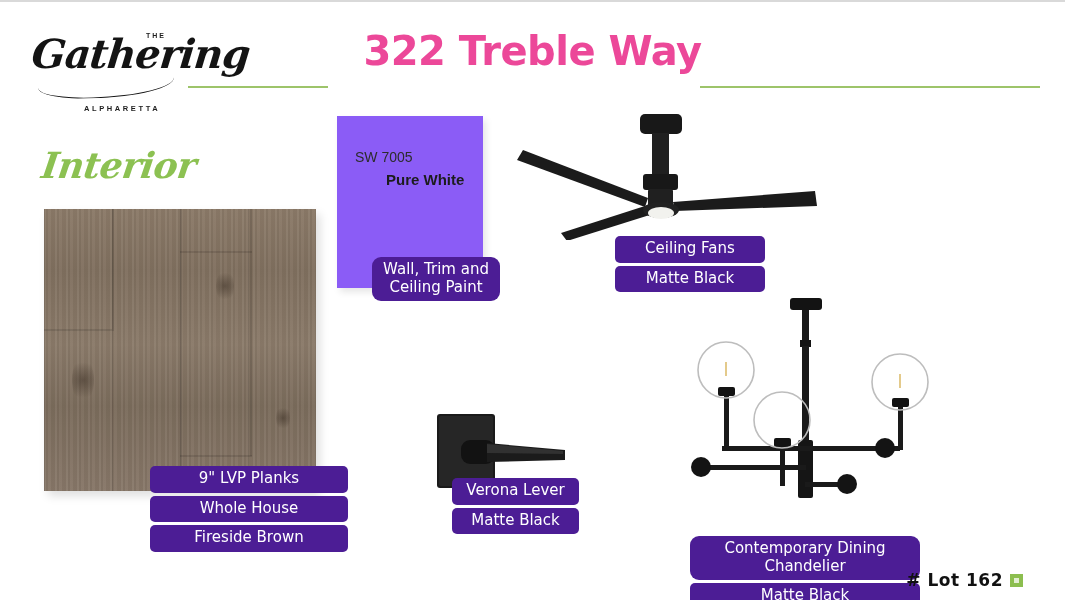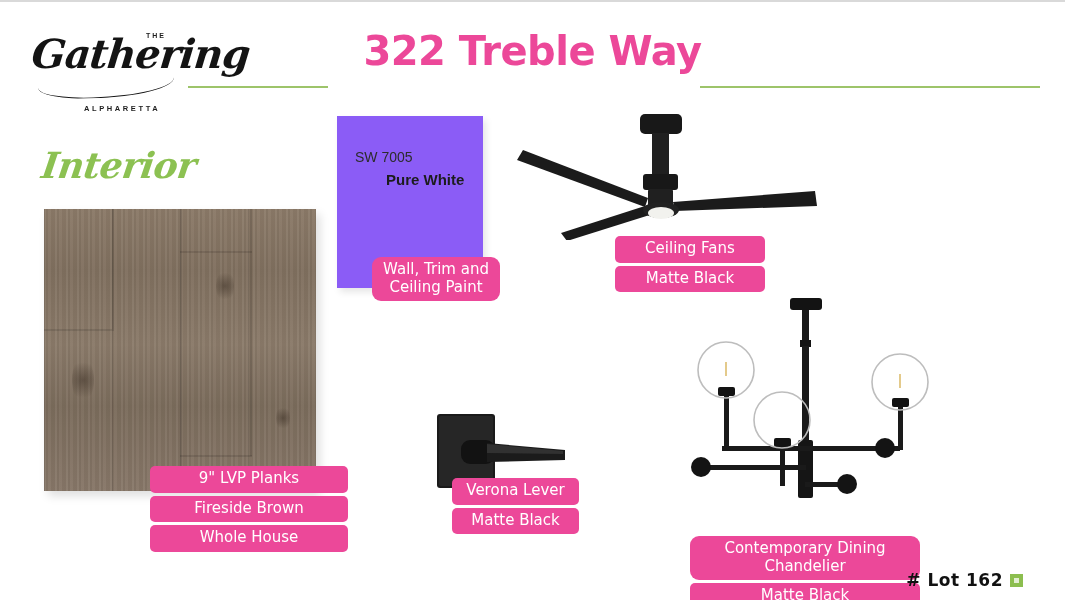--- a/index.html
+++ b/index.html
@@ -76,21 +76,21 @@
     position:absolute; left:42px; top:142px;
     font-family:"DejaVu Serif", serif;
     font-style:italic; font-weight:bold;
     font-size:36px; color:#8cc152;
     transform:skewX(-8deg);
     letter-spacing:-0.5px;
   }
 
   
   .tag {
-    background:#ec4899; color:#ffffff;
+    background:#4c1d95; color:#ffffff;
     font-family:"DejaVu Sans", sans-serif;
     font-size:15px; font-weight:normal;
     text-align:center;
     border-radius:5px;
     padding:4px 10px 5px;
     line-height:1.18;
     white-space:nowrap;
   }
   .tag.multi { white-space:normal; border-radius:9px; }
   .tagstack { position:absolute; display:flex; flex-direction:column; gap:3px; }
@@ -194,22 +194,22 @@
     <div class="seam" style="left:136px;top:42px;width:72px;height:1.5px;"></div>
     <div class="seam" style="left:206px;top:42px;width:1.5px;height:205px;"></div>
     <div class="seam" style="left:136px;top:246px;width:72px;height:1.5px;"></div>
     <div class="seam" style="left:206px;top:0;width:1.5px;height:42px;"></div>
     <div class="knot" style="left:28px;top:148px;width:22px;height:46px;"></div>
     <div class="knot" style="left:172px;top:60px;width:18px;height:34px;"></div>
     <div class="knot" style="left:232px;top:196px;width:14px;height:26px;"></div>
   </div>
   <div class="tagstack tag-floor">
     <div class="tag">9" LVP Planks</div>
+    <div class="tag">Whole House</div>
     <div class="tag">Fireside Brown</div>
-    <div class="tag">Whole House</div>
   </div>
 
   <div class="fan">
     <svg viewBox="0 0 320 130" width="320" height="130">
       <rect x="125" y="4" width="42" height="20" rx="5" fill="#181818"></rect>
       <rect x="137" y="23" width="17" height="42" fill="#202020"></rect>
       <rect x="128" y="64" width="35" height="16" rx="3" fill="#181818"></rect>
       <rect x="133" y="79" width="25" height="18" rx="2" fill="#202020"></rect>
       <path d="M133 88 L8 40 L2 50 L130 97 Z" fill="#1b1b1b"></path>
       <path d="M133 95 L46 123 L52 131 L141 103 Z" fill="#1b1b1b"></path>

